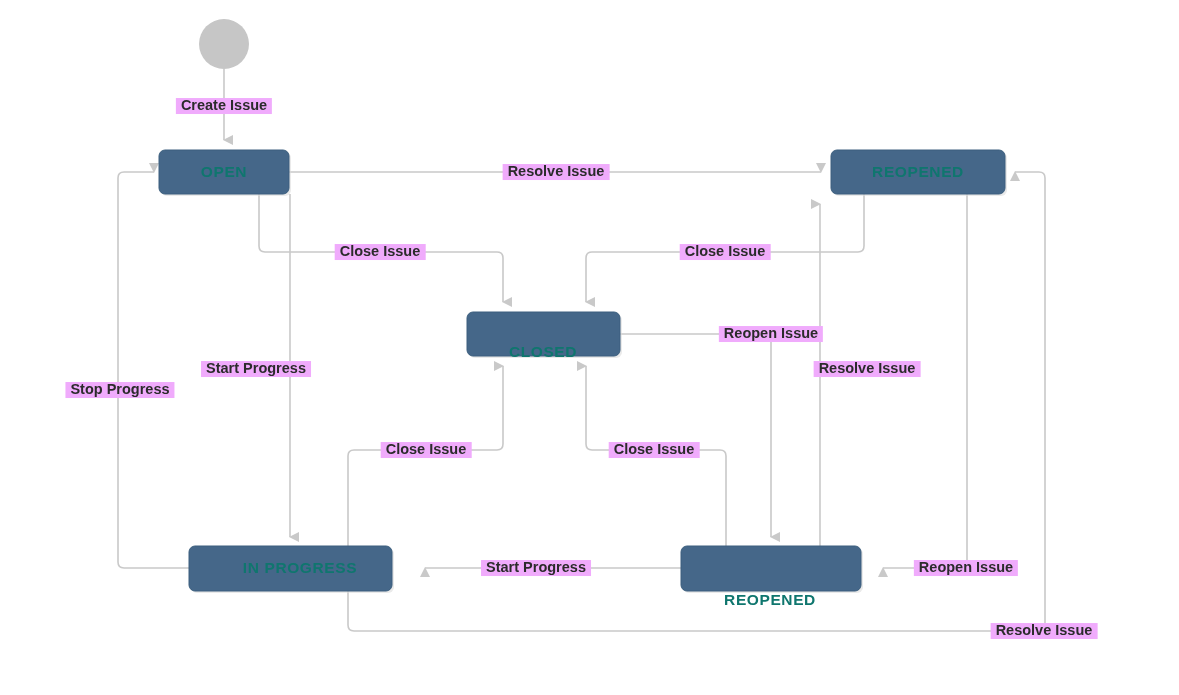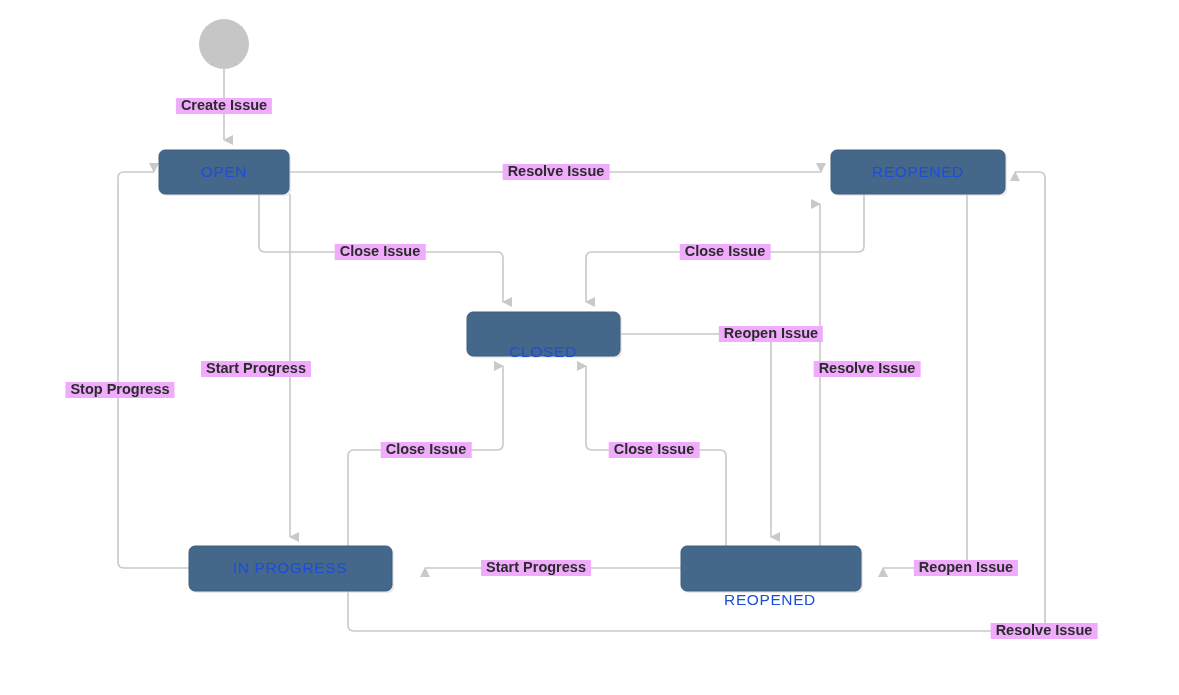--- a/index.html
+++ b/index.html
@@ -40,22 +40,22 @@
   }
   .node-shadow {
     fill: #d8d8d8;
     opacity: .55;
   }
   .start-circle {
     fill: #c6c6c6;
   }
   .node-label {
     position: absolute;
-    color: #1d4ed8;
-    font-weight: normal;
+    color: #0f766e;
+    font-weight: bold;
     font-size: 15.5px;
     letter-spacing: .6px;
     text-align: center;
     white-space: nowrap;
     transform: translate(-50%, -50%);
     pointer-events: none;
   }
   .edge-label {
     position: absolute;
     color: #2b2b2b;
@@ -136,21 +136,21 @@
       <rect class="node-box" x="189" y="546" width="203" height="45" rx="6" ry="6"></rect>
 
       <rect class="node-shadow" x="683" y="548" width="180" height="45" rx="6" ry="6"></rect>
       <rect class="node-box" x="681" y="546" width="180" height="45" rx="6" ry="6"></rect>
     </g>
   </svg>
 
   <div class="node-label" style="left:224px; top:172px;">OPEN</div>
   <div class="node-label" style="left:918px; top:172px;">REOPENED</div>
   <div class="node-label" style="left:543px; top:352px;">CLOSED</div>
-  <div class="node-label" style="left:290px; top:568px;">IN PROGRESS</div>
+  <div class="node-label" style="left:300px; top:568px;">IN PROGRESS</div>
   <div class="node-label" style="left:770px; top:568px;margin-top:32px;">REOPENED</div>
 
   <div class="edge-label" style="left:224px; top:106px;">Create Issue</div>
   <div class="edge-label" style="left:556px; top:172px;">Resolve Issue</div>
   <div class="edge-label" style="left:380px; top:252px;">Close Issue</div>
   <div class="edge-label" style="left:725px; top:252px;">Close Issue</div>
   <div class="edge-label" style="left:256px; top:369px;">Start Progress</div>
   <div class="edge-label" style="left:120px; top:390px;">Stop Progress</div>
   <div class="edge-label" style="left:426px; top:450px;">Close Issue</div>
   <div class="edge-label" style="left:654px; top:450px;">Close Issue</div>

